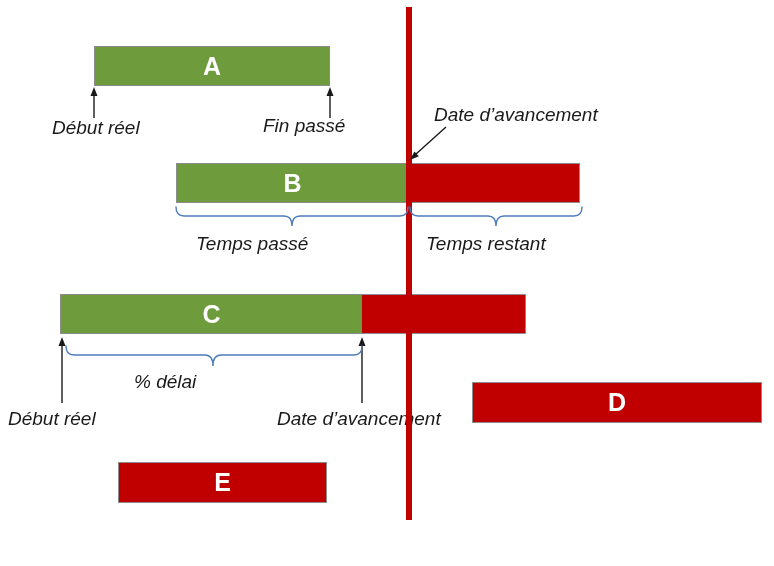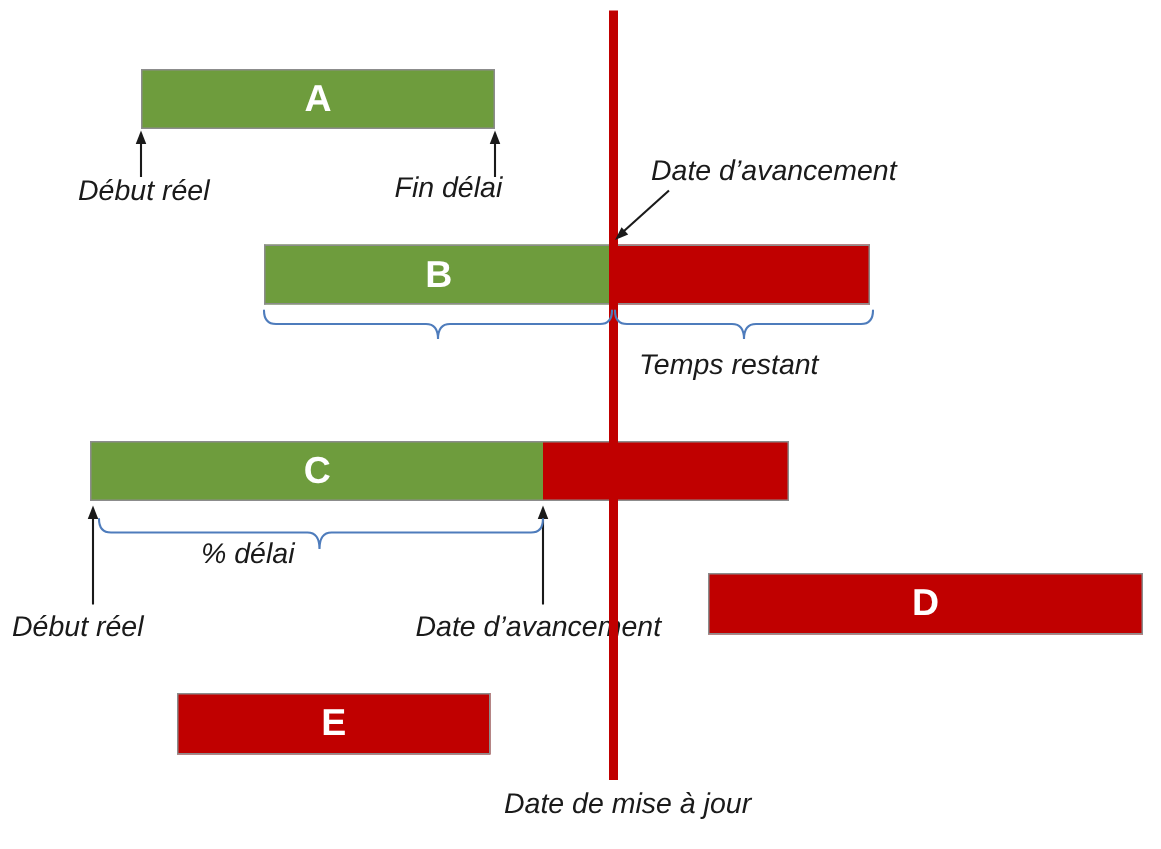--- a/index.html
+++ b/index.html
@@ -41,21 +41,21 @@
     font-size:19px;
     color:#1a1a1a;
     white-space:nowrap;
     z-index:1;
   }
   .lbl-debut-reel-top{left:52px;top:117px;}
   .lbl-fin-reelle{left:263px;top:115px;}
   .lbl-date-avancement-top{left:434px;top:104px;}
   .lbl-temps-passe{left:196px;top:233px;}
   .lbl-temps-restant{left:426px;top:233px;font-style:italic;}
-  .lbl-pct-delai{left:134px;top:359px;font-style:italic;}
+  .lbl-pct-delai{left:134px;top:371px;font-style:italic;}
   .lbl-debut-reel-bottom{left:8px;top:408px;}
   .lbl-date-avancement-bottom{left:277px;top:408px;}
   .lbl-date-mise-a-jour{left:336px;top:526px;}
   .overlay{
     position:absolute;left:0;top:0;width:774px;height:566px;
     z-index:6;pointer-events:none;
   }
 </style>
 </head>
 <body>
@@ -80,27 +80,27 @@
     <span>D</span>
   </div>
 
   <div class="bar red bar-e">
     <span>E</span>
   </div>
 
   <div class="vline"></div>
 
   <div class="lbl lbl-debut-reel-top">Début réel</div>
-  <div class="lbl lbl-fin-reelle">Fin délai</div>
+  <div class="lbl lbl-fin-reelle">Fin passé</div>
   <div class="lbl lbl-date-avancement-top">Date d’avancement</div>
+  <div class="lbl lbl-temps-passe">Temps passé</div>
   <div class="lbl lbl-temps-restant">Temps restant</div>
   <div class="lbl lbl-pct-delai">% délai</div>
   <div class="lbl lbl-debut-reel-bottom">Début réel</div>
   <div class="lbl lbl-date-avancement-bottom">Date d’avancement</div>
-  <div class="lbl lbl-date-mise-a-jour">Date de mise à jour</div>
 
   <svg class="overlay" width="774" height="566" viewBox="0 0 774 566" xmlns="http://www.w3.org/2000/svg">
 
     <g stroke="#1a1a1a" fill="#1a1a1a">
       <line x1="94" y1="118" x2="94" y2="93" stroke-width="1.4"></line>
       <polygon points="94,87 90.5,96 97.5,96" stroke="none"></polygon>
     </g>
 
     <g stroke="#1a1a1a" fill="#1a1a1a">
       <line x1="330" y1="118" x2="330" y2="93" stroke-width="1.4"></line>

